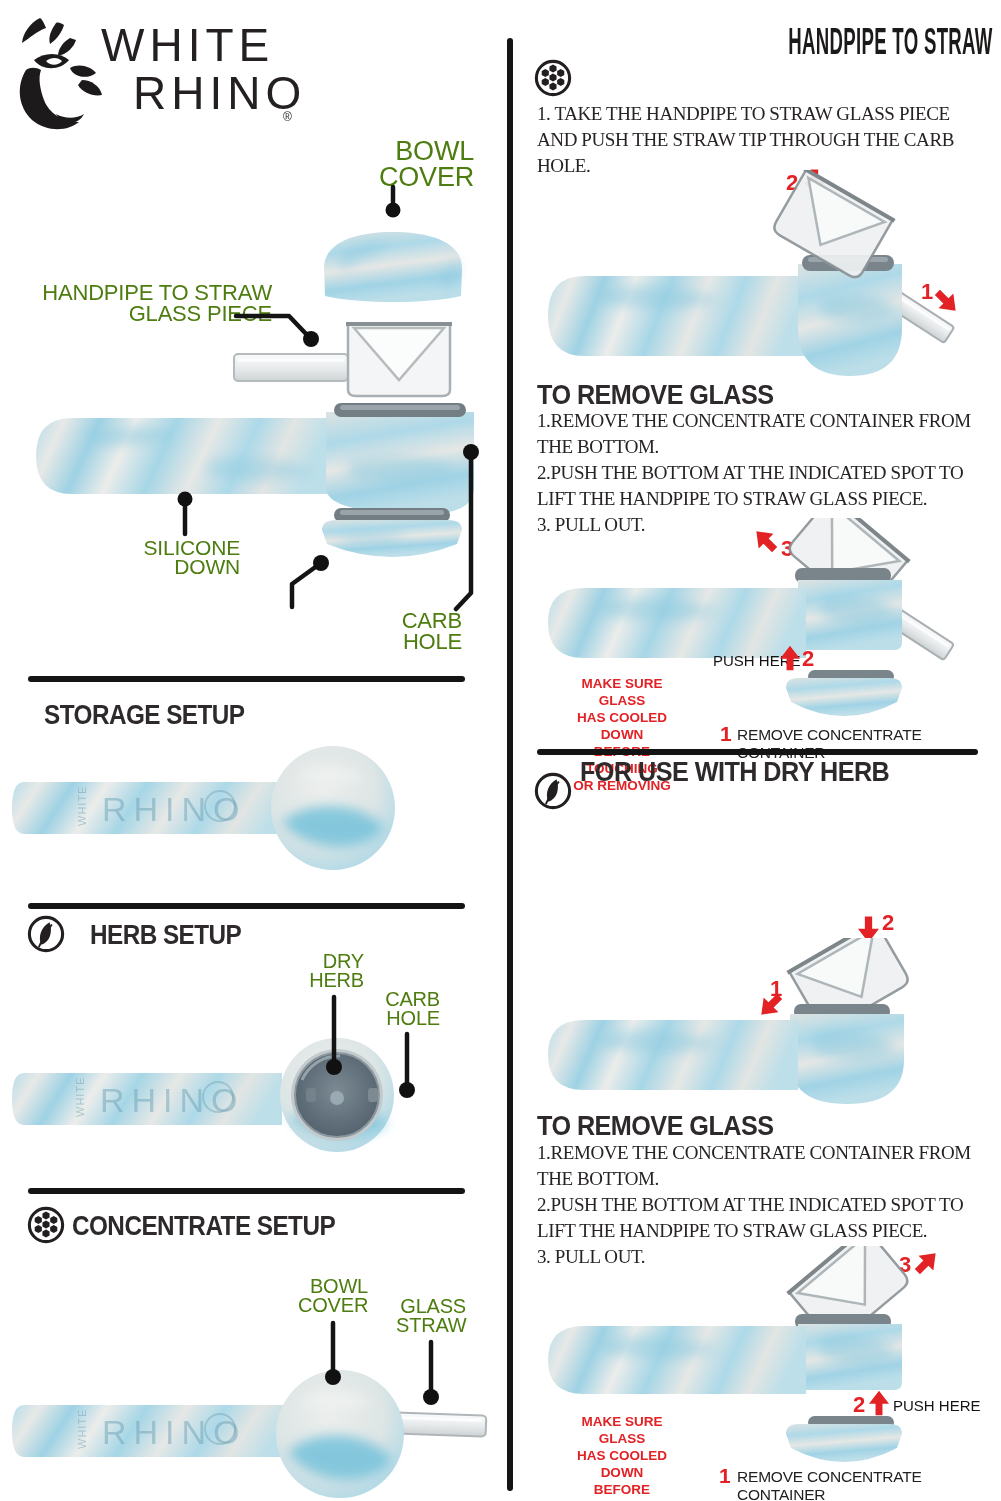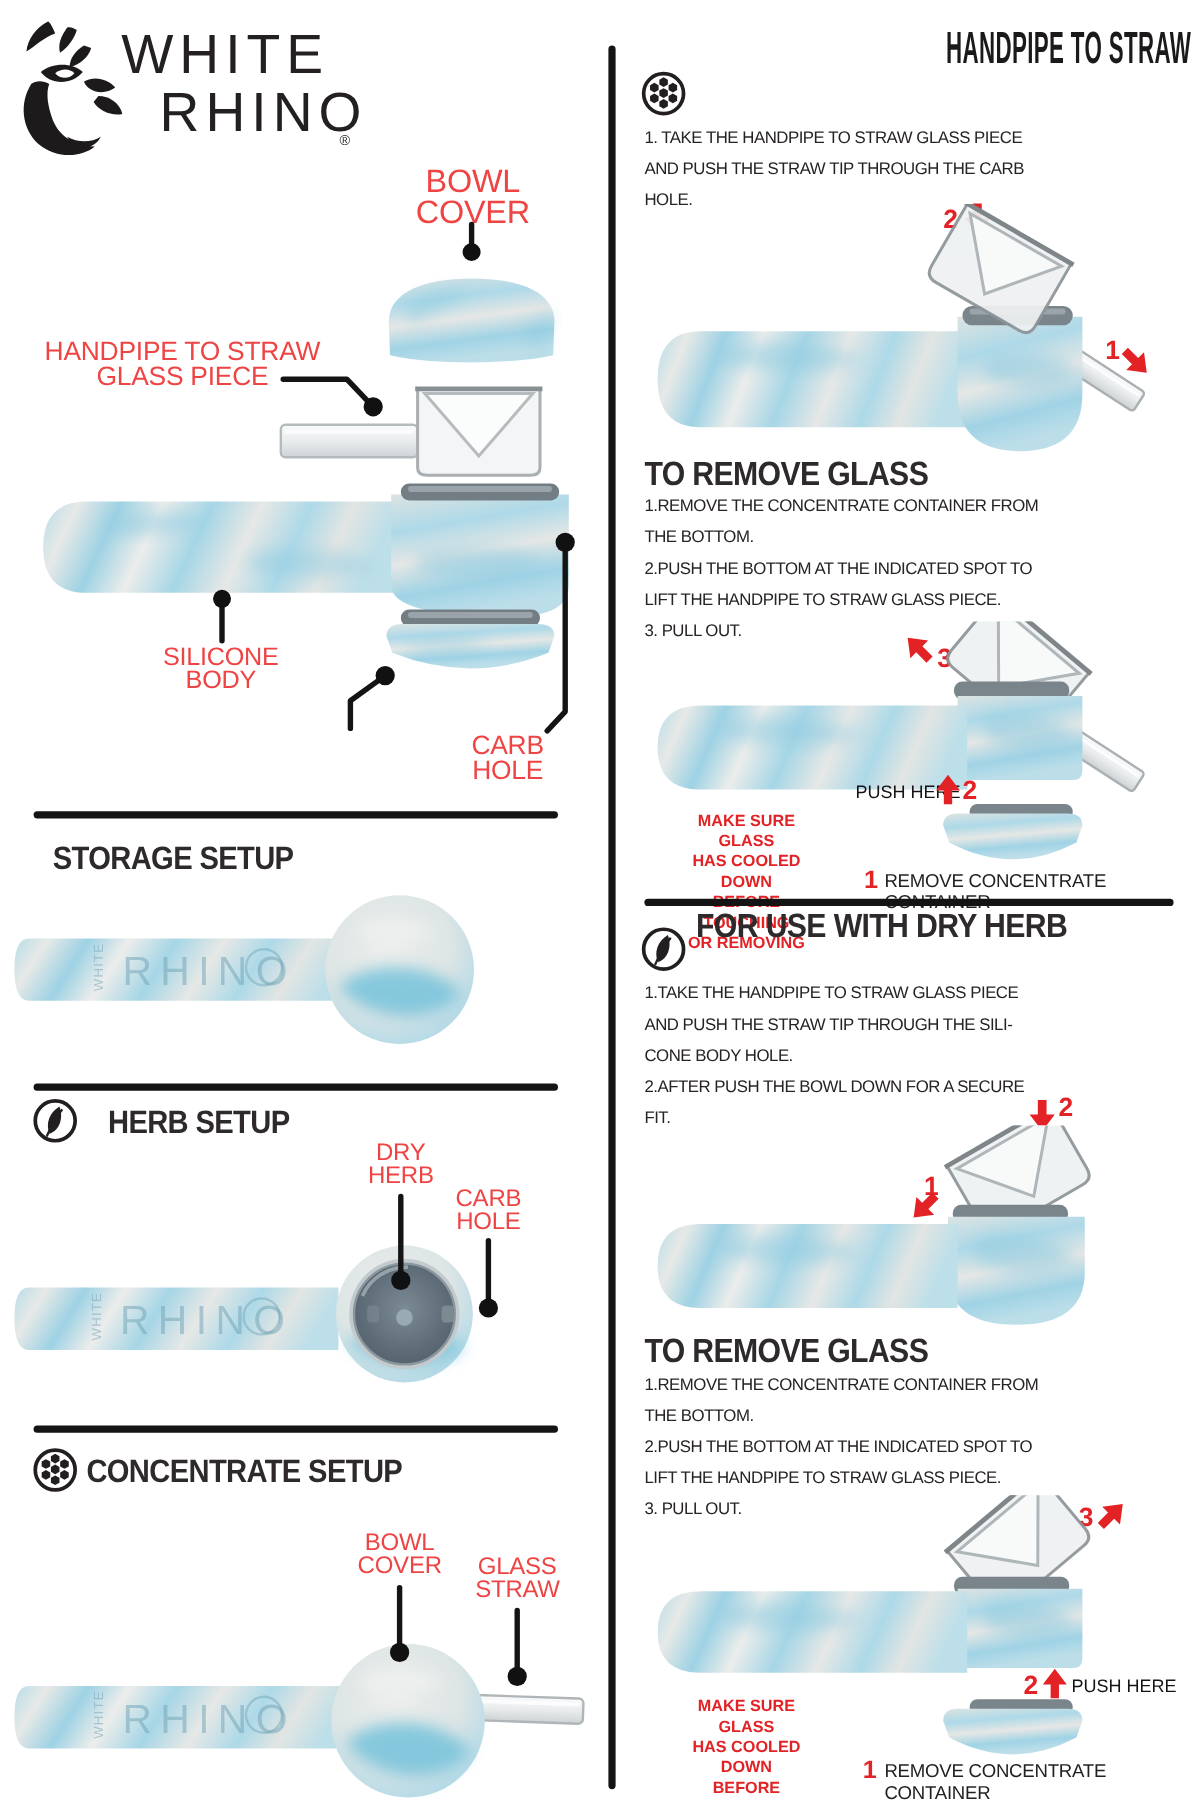--- a/index.html
+++ b/index.html
@@ -1,27 +1,27 @@
 <!DOCTYPE html>
 <html><head>
 <meta charset="utf-8">
 <style>
   html,body{margin:0;padding:0;background:#ffffff;}
   #canvas{position:relative;width:1001px;height:1501px;background:#fff;overflow:hidden;
           font-family:"Liberation Sans",sans-serif;color:#231f20;}
   .abs{position:absolute;}
-  .lbl{font-size:20px;line-height:19px;text-align:center;white-space:pre-line;color:#ef4444;
+  .lbl{font-size:20px;line-height:19px;text-align:right;white-space:pre-line;color:#4d7c0f;
        letter-spacing:-0.2px;}
   .lbl-lg{font-size:22px;line-height:21px;}
   .lbl-xl{font-size:27px;line-height:26px;}
   .h1{display:inline-block;font-weight:700;font-size:27px;color:#2e2a2b;letter-spacing:-0.6px;
       transform:scaleX(.9);transform-origin:left center;white-space:nowrap;}
   .h1-lg{font-size:28px;}
-  .steps{font-size:14px;line-height:26px;color:#272324;white-space:pre-line;letter-spacing:-0.4px;
-         width:450px;}
+  .steps{font-size:19px;line-height:26px;color:#272324;white-space:pre-line;letter-spacing:-0.4px;
+         width:450px;font-family:Liberation Serif, serif;}
   .rnum{color:#e32226;font-weight:700;font-size:22px;line-height:22px;}
   .warn{color:#e32226;font-weight:700;font-size:13.5px;line-height:17px;text-align:center;
         white-space:pre-line;width:122px;}
   .cap{font-size:15.5px;letter-spacing:-0.2px;color:#232021;}
   .cap-num{font-size:21px;color:#e32226;font-weight:700;}
   .push{font-size:15px;font-weight:500;color:#161314;}
   .divh{position:absolute;height:6px;background:#141414;border-radius:3px;}
   .brand{font-weight:200;letter-spacing:5px;font-size:46px;color:#242021;line-height:46px;}
   .ptitle{display:inline-block;font-weight:600;font-size:30px;letter-spacing:0.5px;color:#1c1919;
           transform:scale(.62,1.25);transform-origin:right top;white-space:nowrap;}
@@ -92,21 +92,21 @@
 <div class="abs brand" style="left:133px;top:70px">RHINO</div>
 <div class="abs" style="left:283px;top:110px;font-size:12px">®</div>
 
 <div class="abs" style="right:8px;top:20px"><span class="ptitle">HANDPIPE TO STRAW</span></div>
 
 <div class="abs lbl lbl-xl" style="left:314px;top:138px;width:160px">BOWL
 COVER</div>
 <div class="abs lbl lbl-lg" style="left:32px;top:282px;width:240px">HANDPIPE TO STRAW
 GLASS PIECE</div>
 <div class="abs lbl" style="left:128px;top:538px;width:112px;font-size:21px">SILICONE
-BODY</div>
+DOWN</div>
 <div class="abs lbl lbl-lg" style="left:384px;top:610px;width:78px">CARB
 HOLE</div>
 
 <svg class="abs" style="left:318px;top:226px" width="150" height="78" viewBox="0 0 150 78">
   <path d="M7 70 L6 42 C6 17 36 6 75 6 C114 6 144 17 144 42 L143 70 C108 78 42 78 7 70 Z" fill="url(#marbleV)"></path>
   <path d="M20 30 C35 18 60 14 75 16 C60 26 38 34 24 44 Z" fill="#8ecbe0" opacity=".55" filter="url(#softB)"></path>
   <path d="M118 50 C130 44 138 36 140 28 C142 44 138 58 130 66 Z" fill="#8ecbe0" opacity=".5" filter="url(#softB)"></path>
 </svg>
 
 <svg class="abs" style="left:232px;top:316px" width="224" height="86" viewBox="0 0 224 86">
@@ -295,25 +295,20 @@
 <span class="abs cap" style="left:737px;top:726px">REMOVE CONCENTRATE CONTAINER</span>
 
 <div class="divh" style="left:537px;top:749px;width:441px"></div>
 
 <svg class="abs" style="left:534px;top:772px" width="38" height="38" viewBox="0 0 32 32">
   <circle cx="16" cy="16" r="14" class="icon-circle"></circle>
   <path d="M19 6 C12 10 9 18 12 25 C19 23 22 14 19 6 Z" fill="#231f20"></path>
   <path d="M10 27 C13 20 17 13 21 8" stroke="#231f20" stroke-width="1.6" fill="none"></path>
 </svg>
 <div class="abs" style="left:580px;top:756px"><span class="h1 h1-lg">FOR USE WITH DRY HERB</span></div>
-<div class="abs steps" style="left:537px;top:814px">1.TAKE THE HANDPIPE TO STRAW GLASS PIECE
-AND PUSH THE STRAW TIP THROUGH THE SILI-
-CONE BODY HOLE.
-2.AFTER PUSH THE BOWL DOWN FOR A SECURE
-FIT.</div>
 
 <svg class="abs arr" style="left:858px;top:916px" width="21" height="27" viewBox="0 0 26 32">
       <path d="M8.5 0 h9 v15 h8.5 L13 32 L0 15 h8.5 Z"></path>
     </svg>
 <span class="abs rnum" style="left:882px;top:912px">2</span>
 <svg class="abs" style="left:540px;top:938px" width="430" height="177" viewBox="0 0 430 177">
   <g transform="translate(258,2) rotate(-30 52 37)">
     <path d="M2 2 L102 2 L102 62 Q102 72 92 72 L12 72 Q2 72 2 62 Z" fill="#eef1f2" opacity=".93" stroke="#8d9598" stroke-width="2.5"></path>
     <path d="M8 8 L52 60 L96 8 Z" fill="#f8fafa" stroke="#aeb6b9" stroke-width="2.5"></path>
     <line x1="0" y1="2" x2="104" y2="2" stroke="#7e8689" stroke-width="4"></line>

